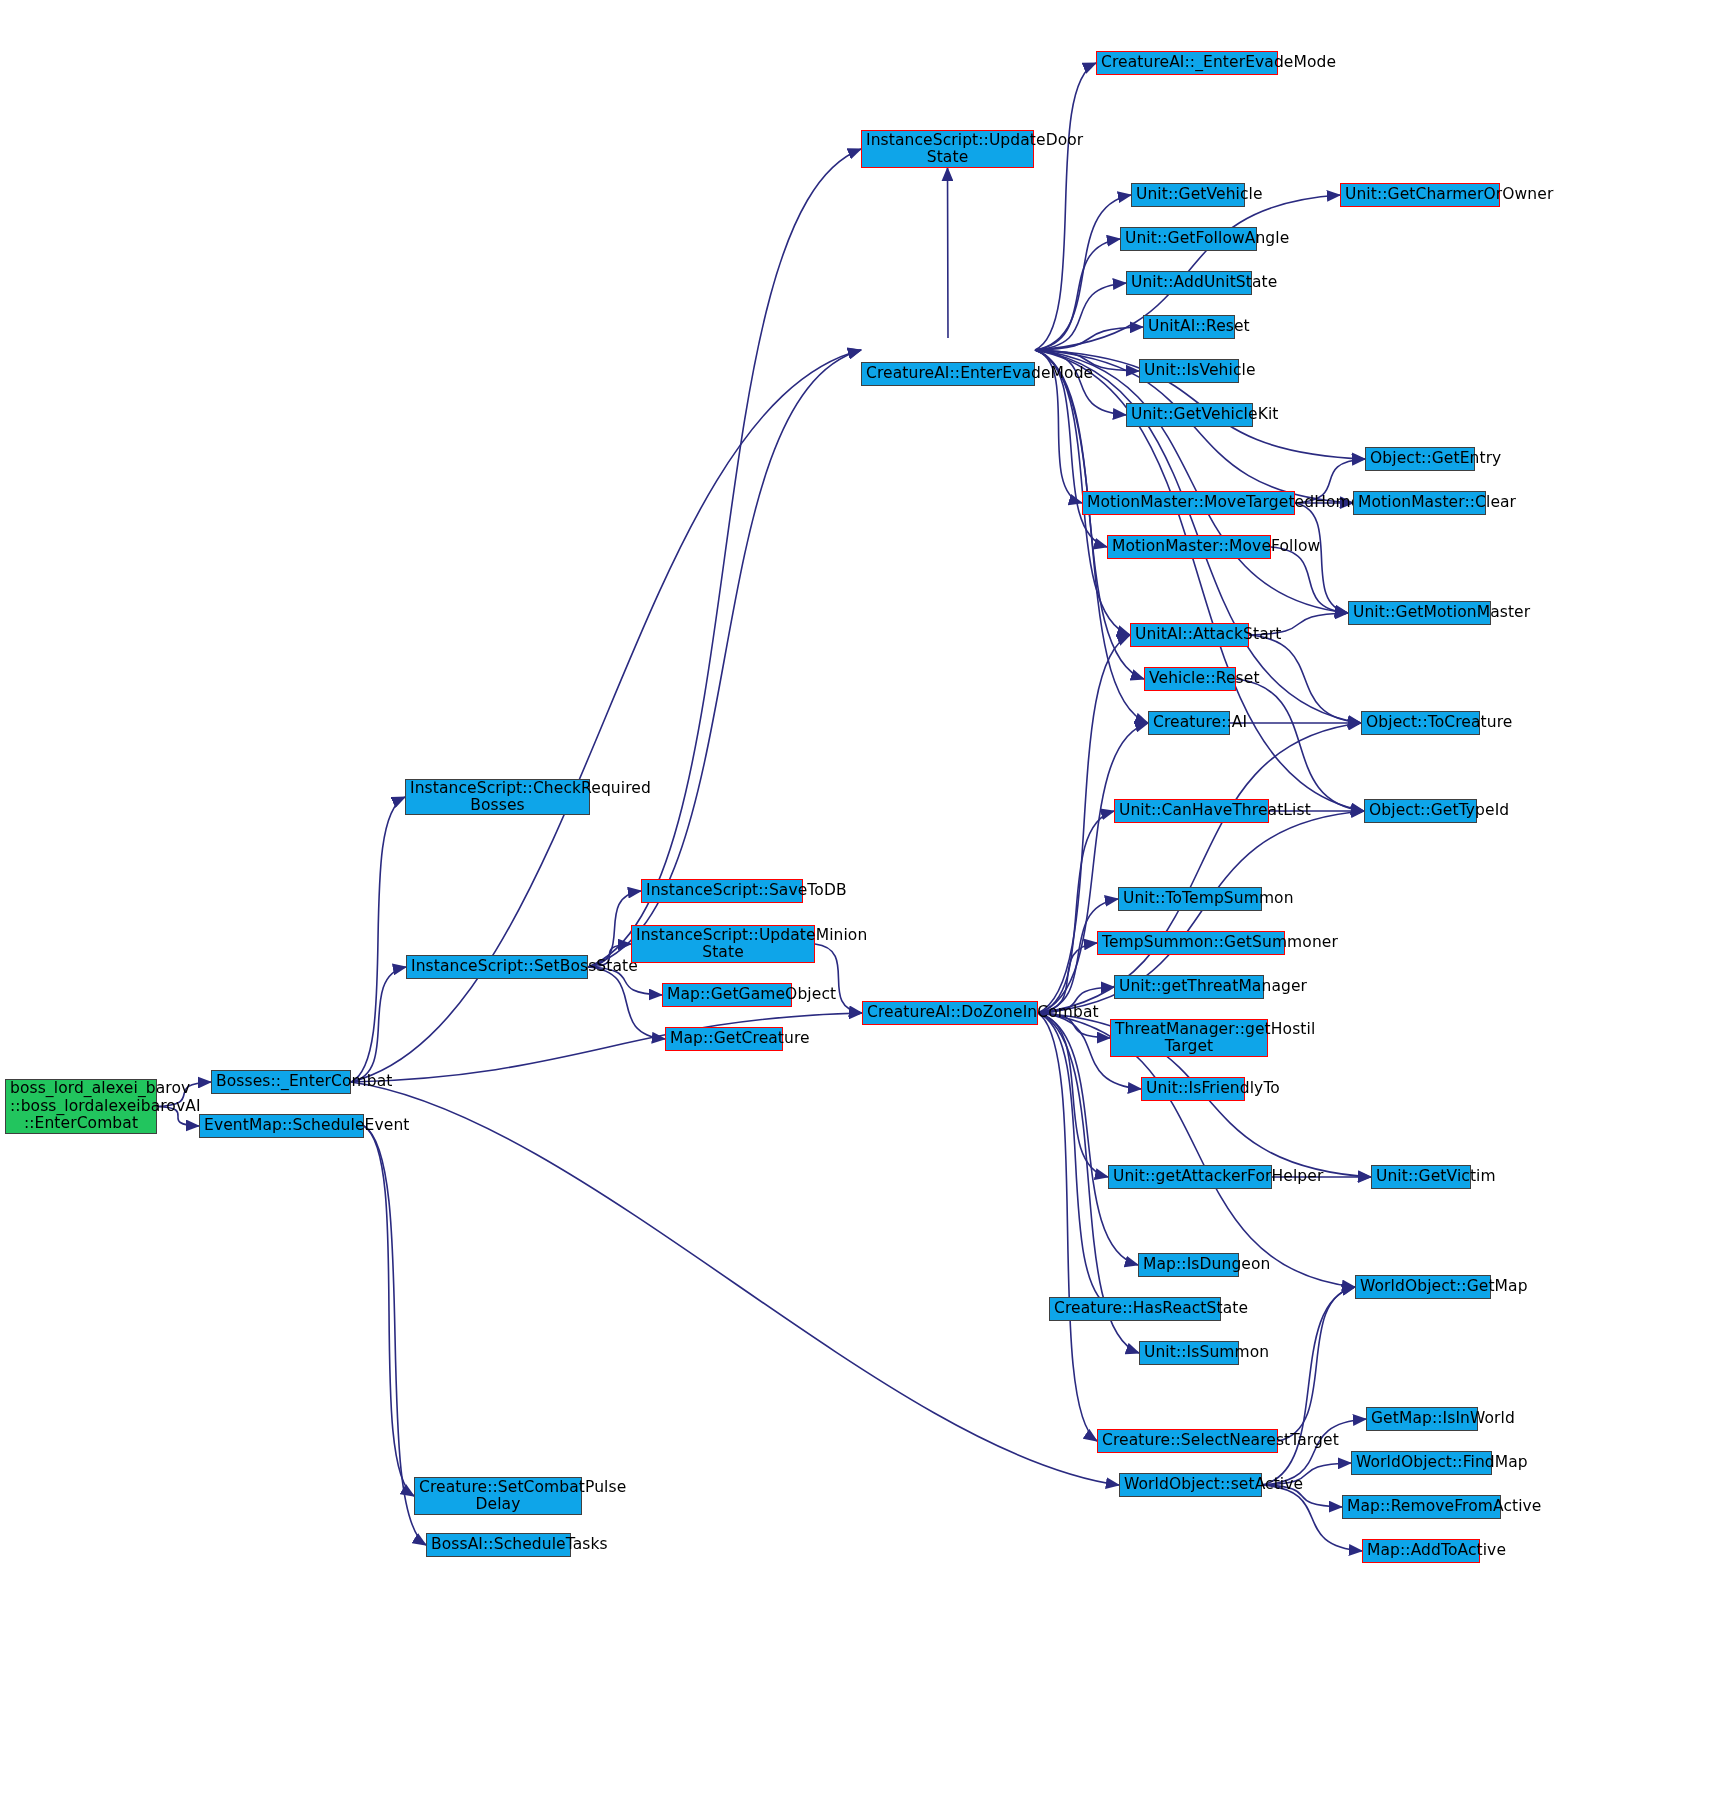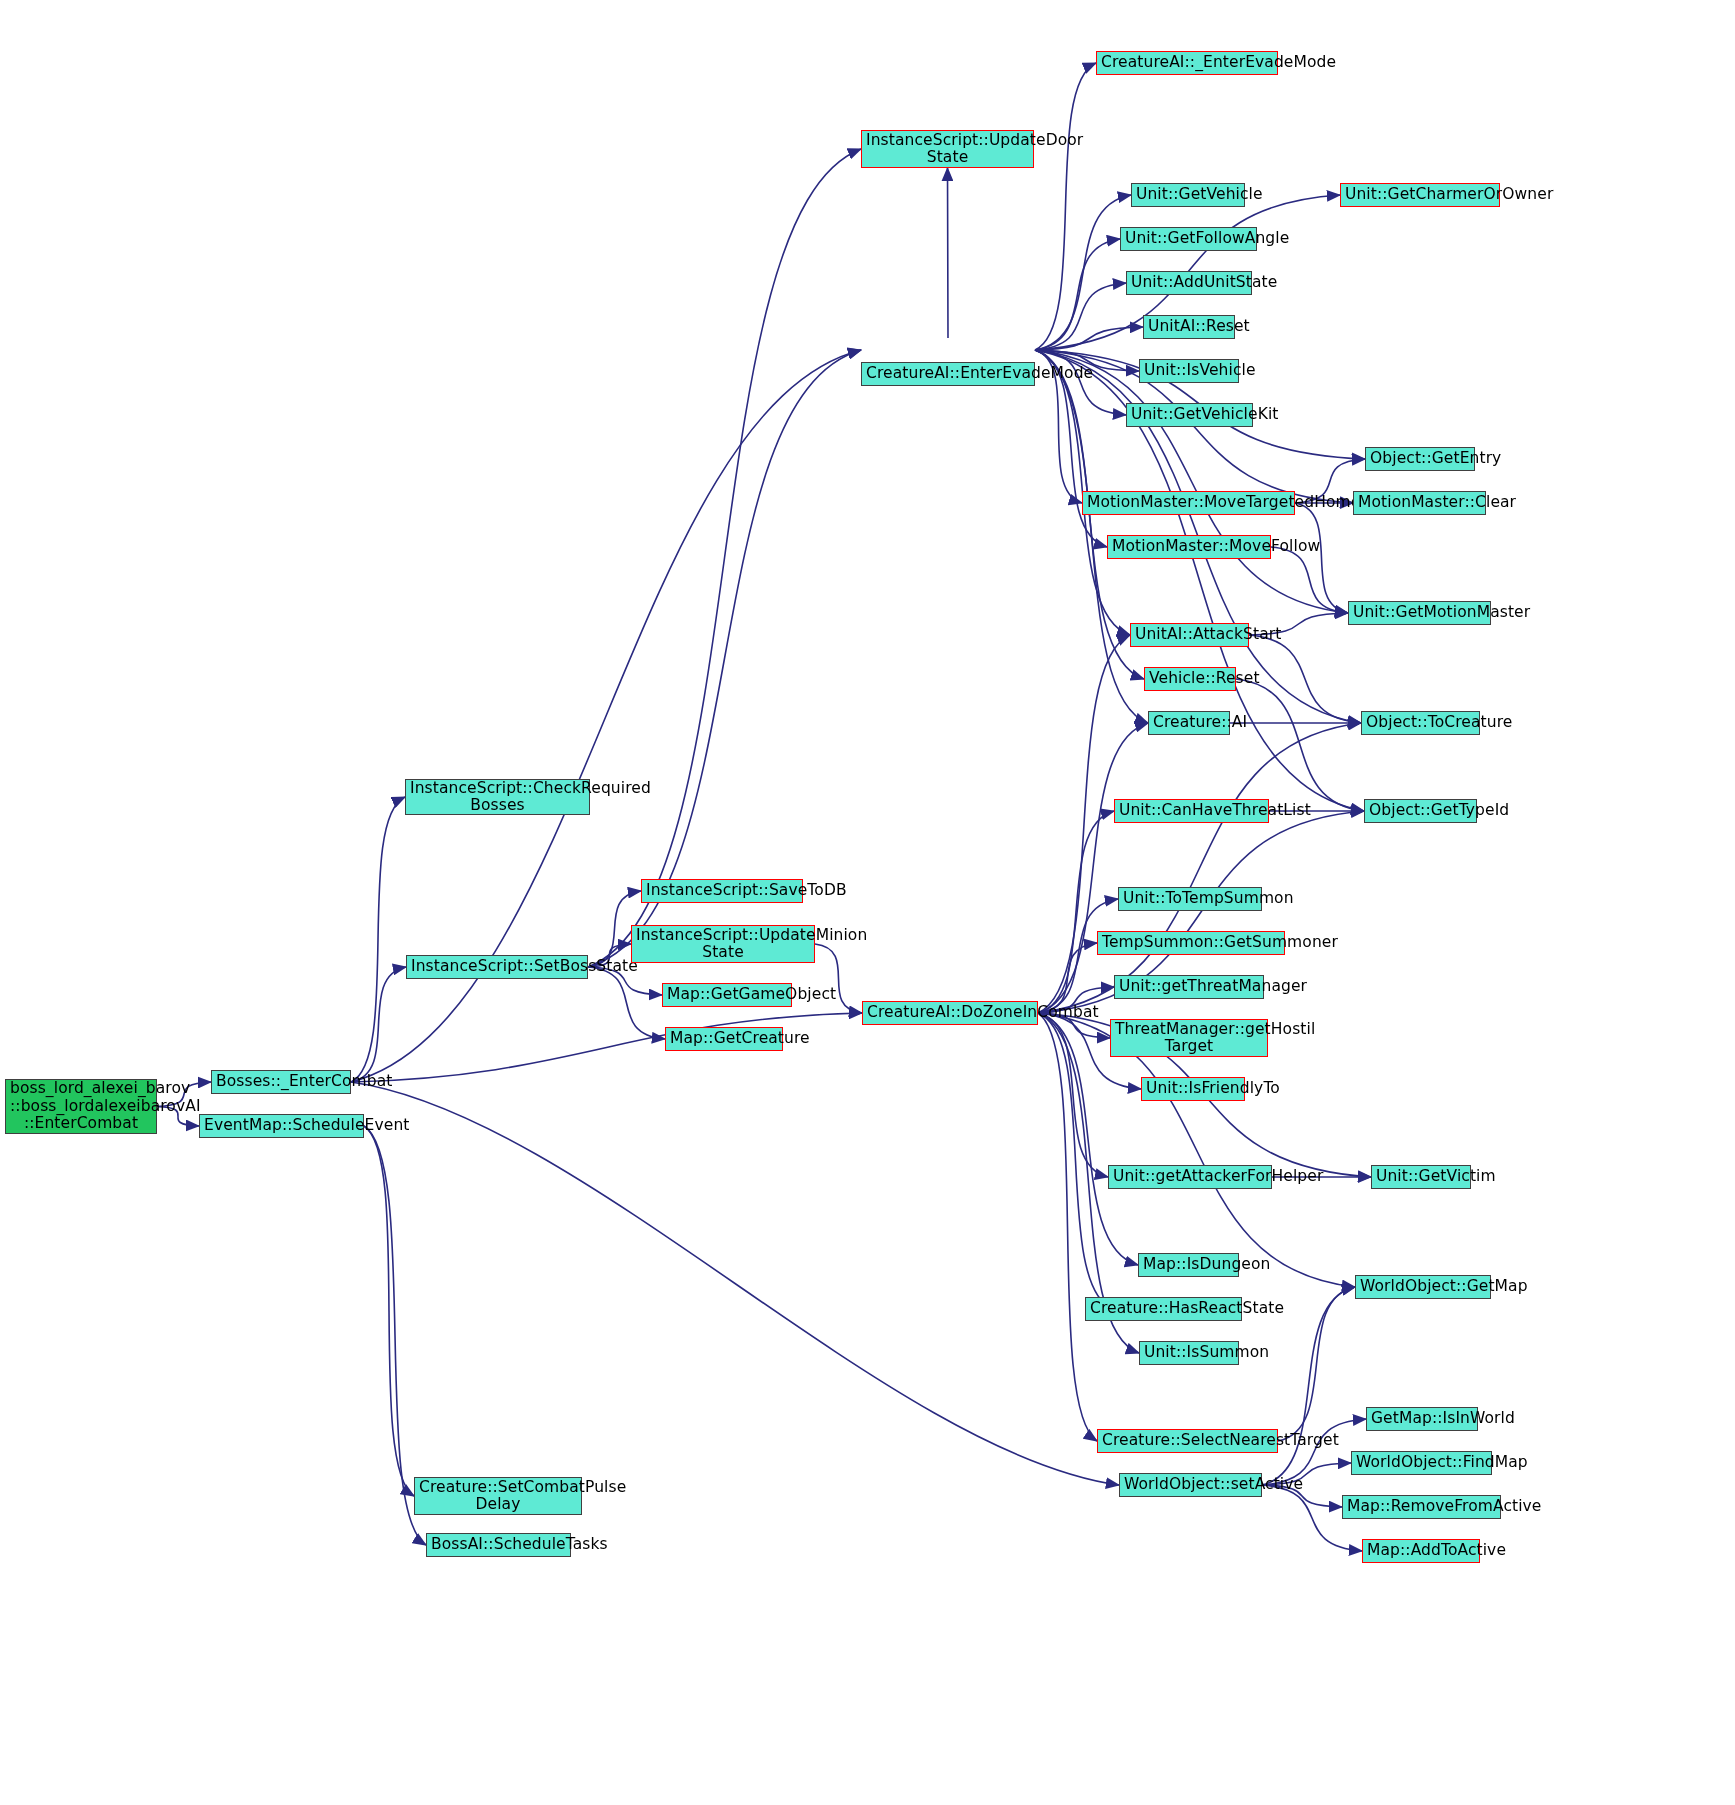--- a/index.html
+++ b/index.html
@@ -22,21 +22,21 @@
     height: 1805px;
     pointer-events: none;
   }
   .node {
     position: absolute;
     box-sizing: border-box;
     display: flex;
     align-items: center;
     justify-content: center;
     text-align: center;
-    background: #5eead4;
+    background: #0ea5e9;
     border: 1px solid #404040;
     color: #000000;
     font-size: 15.5px;
     line-height: 1.12;
     letter-spacing: 0.1px;
     white-space: pre-line;
     padding: 0 4px;
     z-index: 5;
   }
   .node.red {
@@ -165,21 +165,21 @@
       <div class="node" style="left: 1148px; top: 711px; width: 82px; height: 24px;"><span class="node-label">Creature::AI</span></div>
       <div class="node red" style="left: 1114px; top: 799px; width: 155px; height: 24px;"><span class="node-label">Unit::CanHaveThreatList</span></div>
       <div class="node" style="left: 1118px; top: 887px; width: 144px; height: 24px;"><span class="node-label">Unit::ToTempSummon</span></div>
       <div class="node red" style="left: 1097px; top: 931px; width: 188px; height: 24px;"><span class="node-label">TempSummon::GetSummoner</span></div>
       <div class="node" style="left: 1114px; top: 975px; width: 150px; height: 24px;"><span class="node-label">Unit::getThreatManager</span></div>
       <div class="node red" style="left: 1110px; top: 1019px; width: 158px; height: 38px;"><span class="node-label">ThreatManager::getHostil
 Target</span></div>
       <div class="node red" style="left: 1141px; top: 1077px; width: 104px; height: 24px;"><span class="node-label">Unit::IsFriendlyTo</span></div>
       <div class="node" style="left: 1108px; top: 1165px; width: 164px; height: 24px;"><span class="node-label">Unit::getAttackerForHelper</span></div>
       <div class="node" style="left: 1138px; top: 1253px; width: 101px; height: 24px;"><span class="node-label">Map::IsDungeon</span></div>
-      <div class="node" style="left: 1085px; top: 1297px; width: 157px; height: 24px;"><span class="node-label">Creature::HasReactState</span></div>
+      <div class="node" style="left: 1049px; top: 1297px; width: 172px; height: 24px;"><span class="node-label">Creature::HasReactState</span></div>
       <div class="node" style="left: 1139px; top: 1341px; width: 100px; height: 24px;"><span class="node-label">Unit::IsSummon</span></div>
       <div class="node red" style="left: 1097px; top: 1429px; width: 181px; height: 24px;"><span class="node-label">Creature::SelectNearestTarget</span></div>
       <div class="node" style="left: 1119px; top: 1473px; width: 143px; height: 24px;"><span class="node-label">WorldObject::setActive</span></div>
       <div class="node red" style="left: 1340px; top: 183px; width: 160px; height: 24px;"><span class="node-label">Unit::GetCharmerOrOwner</span></div>
       <div class="node" style="left: 1365px; top: 447px; width: 110px; height: 24px;"><span class="node-label">Object::GetEntry</span></div>
       <div class="node" style="left: 1353px; top: 491px; width: 133px; height: 24px;"><span class="node-label">MotionMaster::Clear</span></div>
       <div class="node" style="left: 1348px; top: 601px; width: 143px; height: 24px;"><span class="node-label">Unit::GetMotionMaster</span></div>
       <div class="node" style="left: 1361px; top: 711px; width: 119px; height: 24px;"><span class="node-label">Object::ToCreature</span></div>
       <div class="node" style="left: 1364px; top: 799px; width: 113px; height: 24px;"><span class="node-label">Object::GetTypeId</span></div>
       <div class="node" style="left: 1371px; top: 1165px; width: 100px; height: 24px;"><span class="node-label">Unit::GetVictim</span></div>

